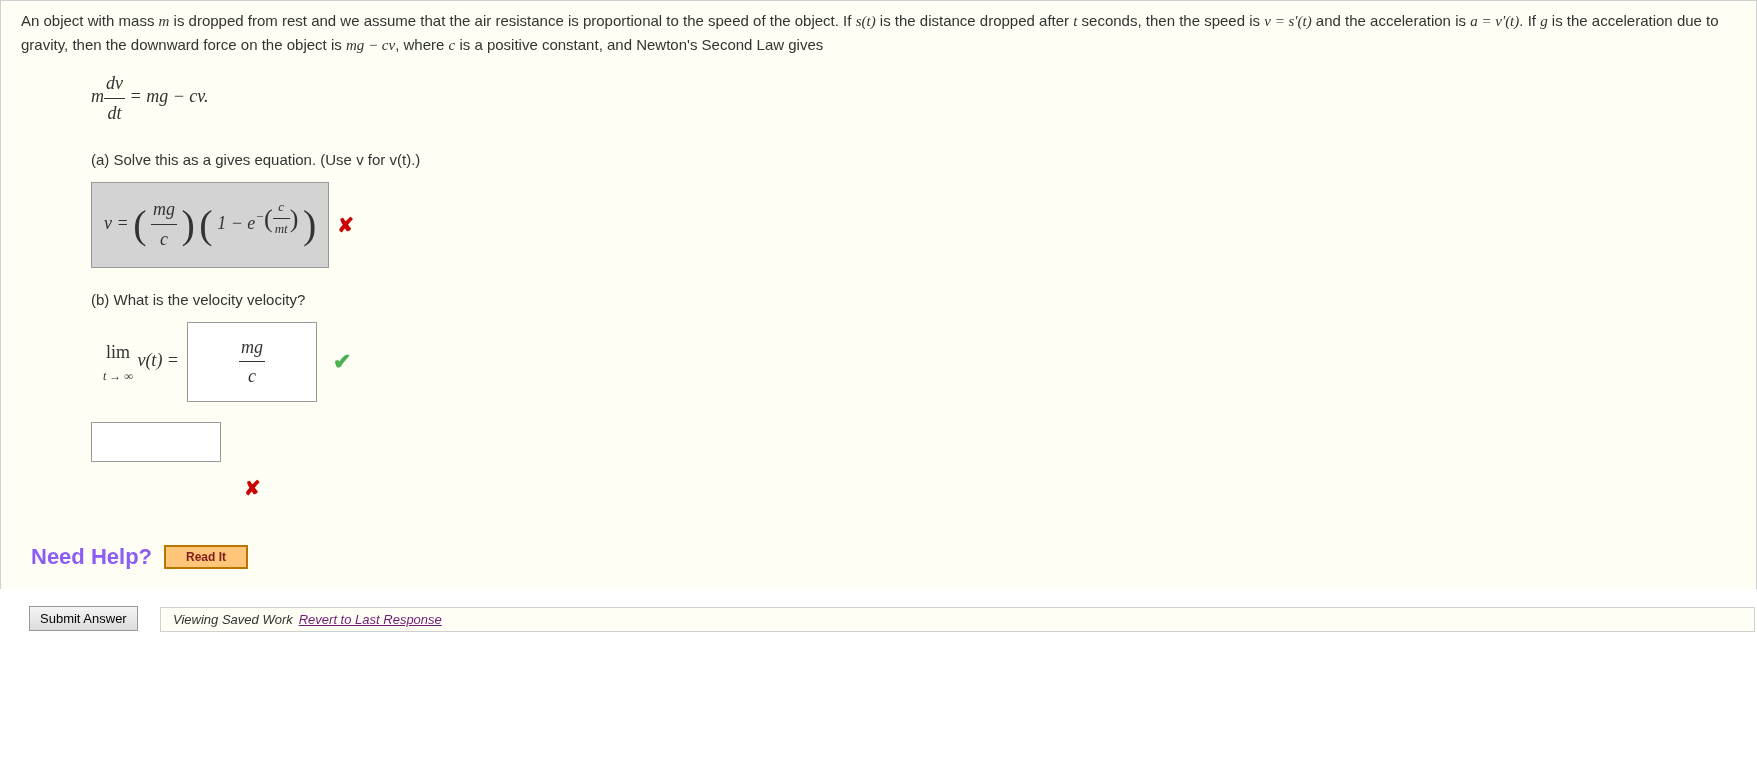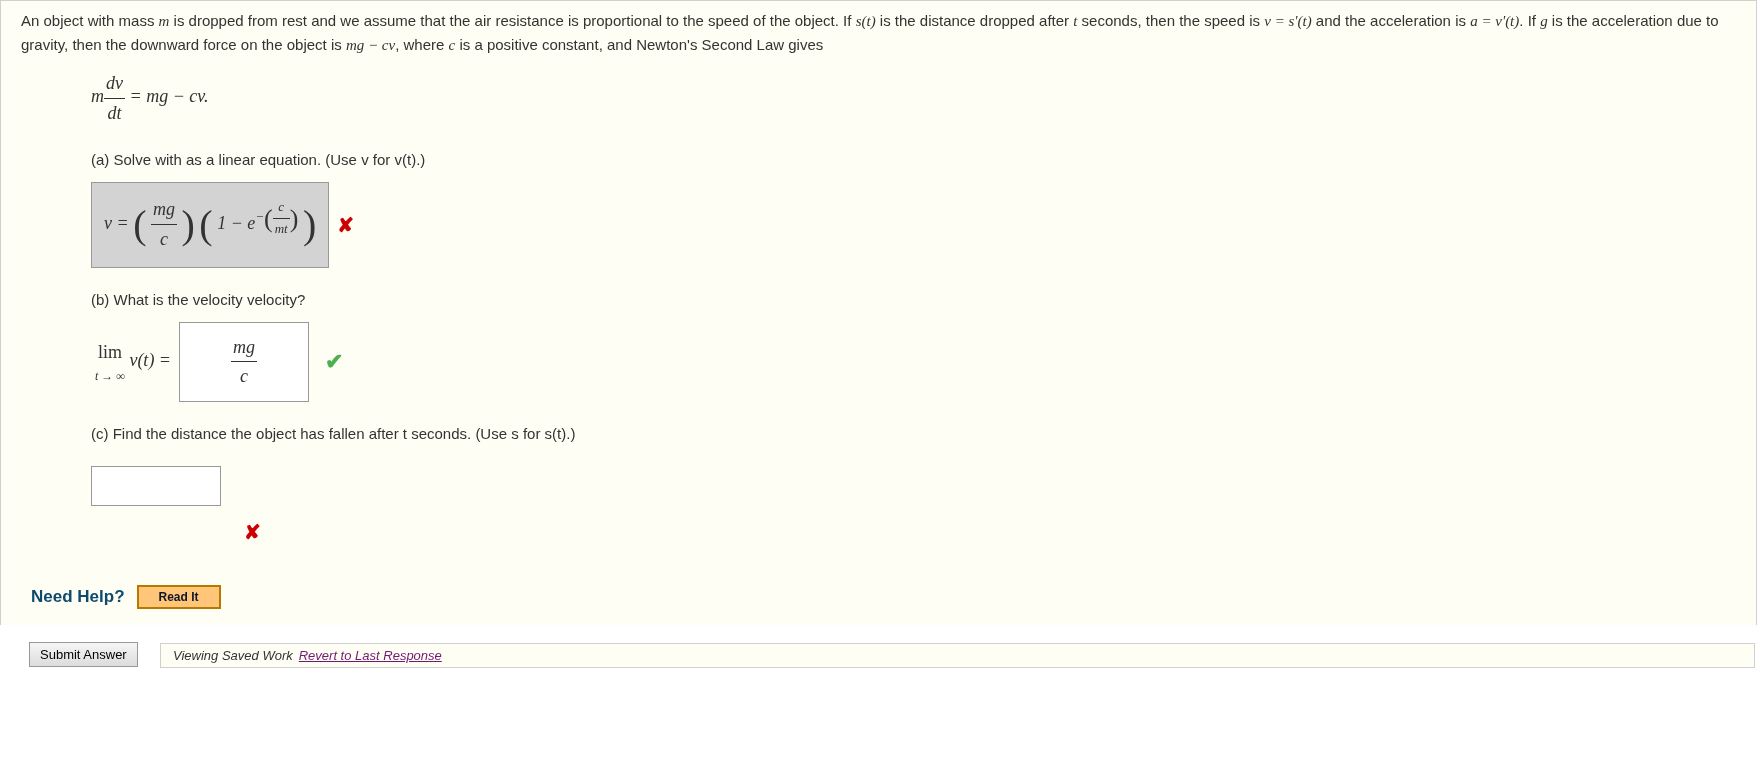--- a/index.html
+++ b/index.html
@@ -96,51 +96,51 @@
       color: #4caf50;
       font-size: 22px;
       font-weight: bold;
       margin-left: 8px;
       vertical-align: middle;
     }
     .limit-row {
       display: flex;
       align-items: center;
       gap: 8px;
-      margin: 10px 4px;
+      margin: 10px 12px;
     }
     .limit-expr {
       font-family: 'Times New Roman', serif;
       font-size: 18px;
     }
     .limit-sub {
       font-size: 12px;
       font-style: italic;
     }
     .need-help {
       margin-top: 35px;
       margin-left: 10px;
       display: flex;
       align-items: center;
       gap: 12px;
     }
     .need-help-label {
-      color: #0c4a6e;
-      font-weight: bold;
-      font-size: 17px;
+      color: #8b5cf6;
+      font-weight: bold;
+      font-size: 22px;
     }
     .read-it-btn {
       background: #ffc578;
       border: 2px solid #b87800;
       padding: 3px 20px;
       font-size: 12px;
       font-weight: bold;
       cursor: pointer;
       font-family: Verdana, sans-serif;
-      color: #0f172a;
+      color: #7f1d1d;
     }
     .footer-bar {
       background: #fffef4;
       border: 1px solid #d0d0d0;
       margin-top: 18px;
       padding: 4px 12px;
       font-size: 13px;
       font-style: italic;
       display: flex;
       align-items: center;
@@ -201,21 +201,21 @@
 <div class="problem-container">
   <div class="problem-text">
     <span>An object with mass </span><span class="ital">m</span><span> is dropped from rest and we assume that the air resistance is proportional to the speed of the object. If </span><span class="ital">s(t)</span><span>  is the distance dropped after </span><span class="ital">t</span><span> seconds, then the speed is  </span><span class="ital">v = s'(t)</span><span>  and the acceleration is  </span><span class="ital">a = v'(t)</span><span>.  If </span><span class="ital">g</span><span> is the acceleration due to gravity, then the downward force on the object is  </span><span class="ital">mg − cv</span><span>,  where </span><span class="ital">c</span><span> is a positive constant, and Newton's Second Law gives</span>
   </div>
 
   <div class="content-indent">
     <div class="equation">
       <span>m</span><span class="fraction"><span class="num">dv</span><span class="den">dt</span></span><span> = mg − cv.</span>
     </div>
 
-    <div class="part-label">(a) Solve with as a linear equation. (Use v for v(t).)</div>
+    <div class="part-label">(a) Solve this as a gives equation. (Use v for v(t).)</div>
 
     <div class="answer-row">
       <div class="answer-box">
         <span>v = </span>
         <span class="big-paren">(</span>
         <span class="fraction">
           <span class="num">mg</span>
           <span class="den">c</span>
         </span>
         <span class="big-paren">)</span>
@@ -238,21 +238,20 @@
       </div>
       <div class="answer-box-white">
         <span class="fraction">
           <span class="num">mg</span>
           <span class="den">c</span>
         </span>
       </div>
       <span class="icon-correct">✔</span>
     </div>
 
-    <div class="part-label">(c) Find the distance the object has fallen after t seconds. (Use s for s(t).)</div>
 
     <div class="answer-row">
       <div class="answer-box-empty"></div>
     </div>
     <div style="margin-left:145px; margin-top:-10px;">
       <span class="icon-wrong">✘</span>
     </div>
   </div>
 
   <div class="need-help">

